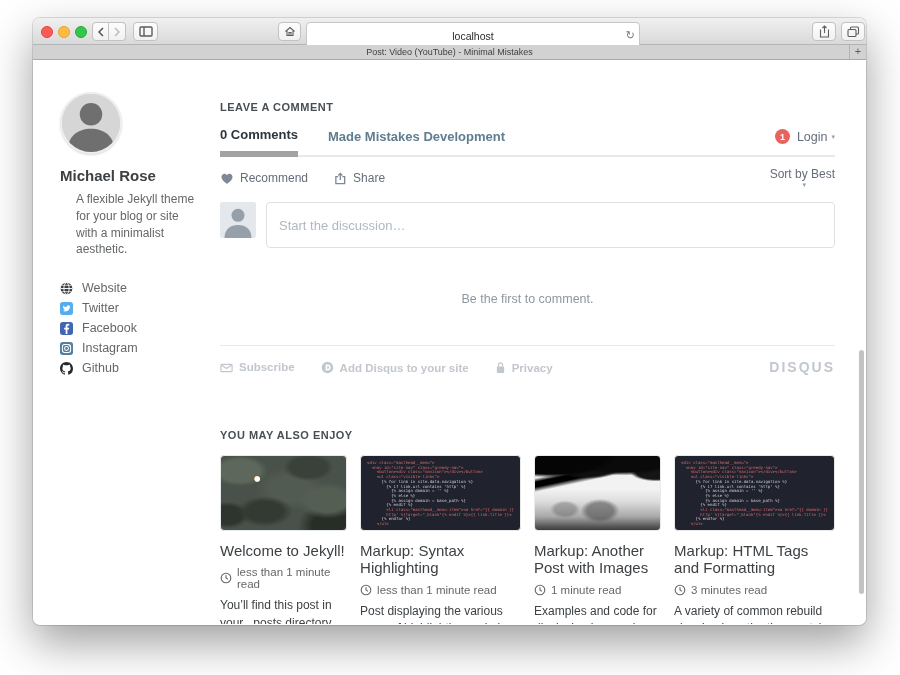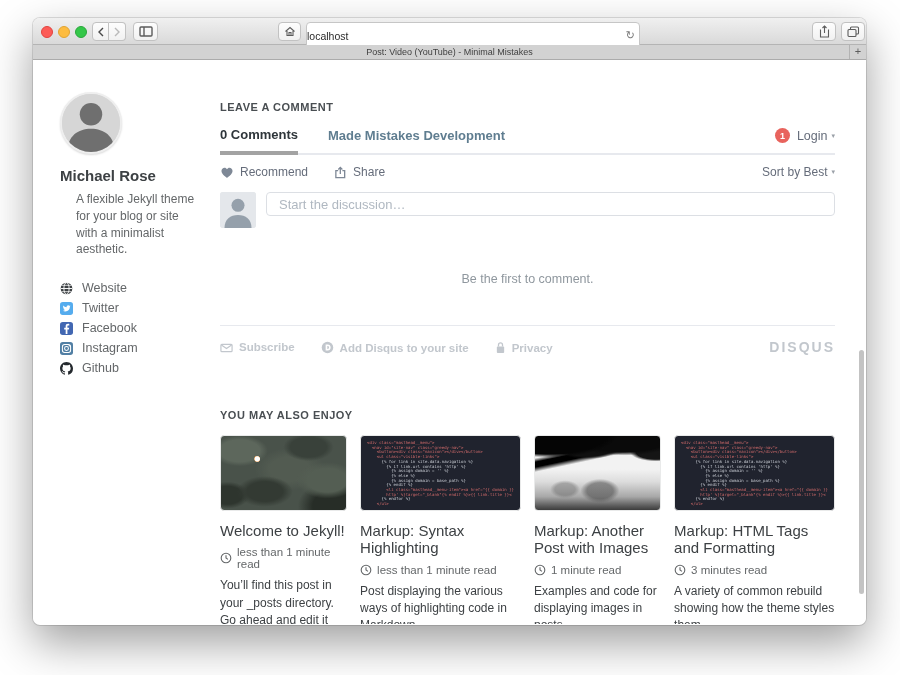--- a/index.html
+++ b/index.html
@@ -16,21 +16,21 @@
   .tl.green{left:42px;background:#34c749;border:1px solid #2aa73b;}
   .tbtn{position:absolute;top:4px;height:19px;border:1px solid #c2c2c2;border-radius:4px;
     background:linear-gradient(180deg,#fdfdfd,#f1f1f1);display:flex;align-items:center;justify-content:center;padding:0;}
   .seggroup{position:absolute;top:4px;left:59px;display:flex;}
   .seggroup .tbtn{position:static;width:17px;border-radius:0;}
   .seggroup .tbtn:first-child{border-radius:4px 0 0 4px;}
   .seggroup .tbtn:last-child{border-radius:0 4px 4px 0;border-left:none;}
   .btn-sidebar{left:100px;width:25px;}
   .btn-home{left:245px;width:23px;}
   .urlfield{position:absolute;top:4px;left:273px;width:334px;height:27px;background:#fff;
-    border:1px solid #c6c6c6;border-radius:4px;display:flex;align-items:center;}
+    border:1px solid #c6c6c6;border-radius:4px;display:flex;align-items:center;justify-content:center;}
   .urlfield .url{font-size:10.5px;color:#2b2b2b;}
   .urlfield .reload{position:absolute;right:4px;top:0;height:100%;display:flex;align-items:center;color:#7a7a7a;font-size:11px;}
   .btn-share{left:779px;width:24px;}
   .btn-tabs{left:808px;width:24px;}
   .ticon{stroke:#5c5c5c;fill:none;stroke-width:1.4;}
   
   .tabbar{position:relative;height:15px;background:#d2d2d2;border-bottom:1px solid #ababab;
     display:flex;align-items:center;justify-content:center;}
   .tabtitle{font-size:9px;color:#3f3f3f;}
   .tabplus{position:absolute;right:0;top:0;width:17px;height:14px;border-left:1px solid #b3b3b3;
@@ -47,34 +47,34 @@
   .social{margin-top:20px;}
   .social-item{display:flex;align-items:center;height:20px;font-size:12.5px;color:#646769;cursor:pointer;}
   .social-item .sicon{width:13px;height:13px;margin-right:9px;display:flex;align-items:center;justify-content:center;}
   
   .main{position:absolute;left:187px;top:0;width:615px;}
   .sec-title{margin:0;font-size:11px;font-weight:bold;letter-spacing:.5px;color:#494e52;text-transform:uppercase;}
   .sec-comments{margin-top:41px;}
   .dq{color:#656c7a;}
   .dq-tabs{display:flex;align-items:center;margin-top:14px;border-bottom:2px solid #e7e9ee;}
   .dq-tab{font-size:13px;font-weight:bold;padding-bottom:9px;}
-  .dq-tab.active{color:#2e353a;border-bottom:4px solid #a3a3a3;margin-bottom:-2px;}
+  .dq-tab.active{color:#2e353a;border-bottom:6px solid #a3a3a3;margin-bottom:-2px;}
   .dq-tab.community{color:#5f7d90;margin-left:30px;cursor:pointer;}
   .dq-login{margin-left:auto;display:flex;align-items:center;padding-bottom:9px;cursor:pointer;}
   .dq-badge{width:15px;height:15px;border-radius:50%;background:#e8635d;color:#fff;font-size:9px;
     font-weight:bold;display:flex;align-items:center;justify-content:center;margin-right:7px;}
   .dq-login-label{font-size:12.5px;color:#656c7a;}
   .caret{font-size:7px;color:#9aa0a8;margin-left:4px;}
   .dq-actions{display:flex;align-items:center;margin-top:10px;font-size:12px;color:#656c7a;}
   .dq-action{display:flex;align-items:center;margin-right:26px;cursor:pointer;}
   .dq-action svg,.dq-foot-link svg{margin-right:6px;}
-  .dq-sort{margin-left:auto;display:flex;align-items:center;cursor:pointer;}
+  .dq-sort{margin-left:auto;display:flex;align-items:center;cursor:pointer;flex-direction:column;}
   .dq-compose{display:flex;margin-top:13px;}
   .dq-avatar{width:36px;height:36px;border-radius:3px;background:#e4e7eb;overflow:hidden;flex:none;}
-  .dq-input{flex:1;height:24px;margin-left:10px;border:1px solid #dcdfe4;border-radius:4px;
+  .dq-input{flex:1;height:46px;margin-left:10px;border:1px solid #dcdfe4;border-radius:4px;
     font-size:13px;color:#2e353a;padding:0 12px;outline:none;}
   .dq-input::placeholder{color:#b0b8c1;}
   .dq-empty{margin-top:44px;text-align:center;font-size:12.5px;color:#8f979e;}
   .dq-divider{margin-top:39px;border:none;border-top:1px solid #e7e9ee;}
   .dq-footer{display:flex;align-items:center;margin-top:13px;color:#c2c7cd;}
   .dq-foot-link{display:flex;align-items:flex-end;font-size:11.5px;font-weight:bold;margin-right:26px;cursor:pointer;}
   .dq-logo{margin-left:auto;font-size:14px;font-weight:bold;letter-spacing:2px;color:#c2c7cd;}
   
   .sec-related{margin-top:54px;}
   .cards{margin-top:14px;display:grid;grid-template-columns:repeat(4,1fr);column-gap:13px;}

